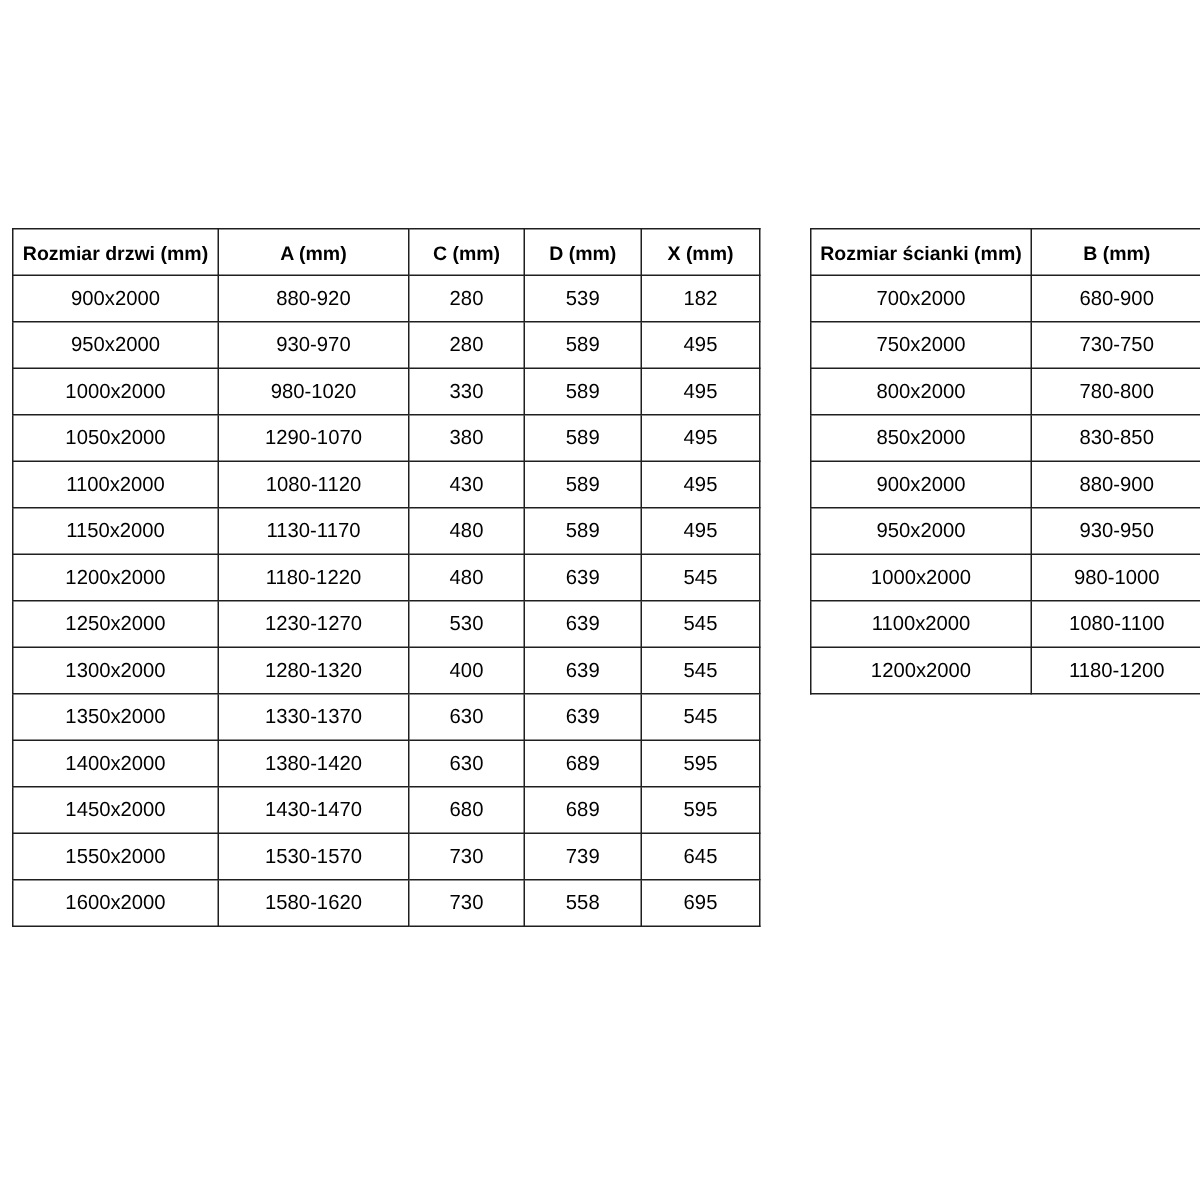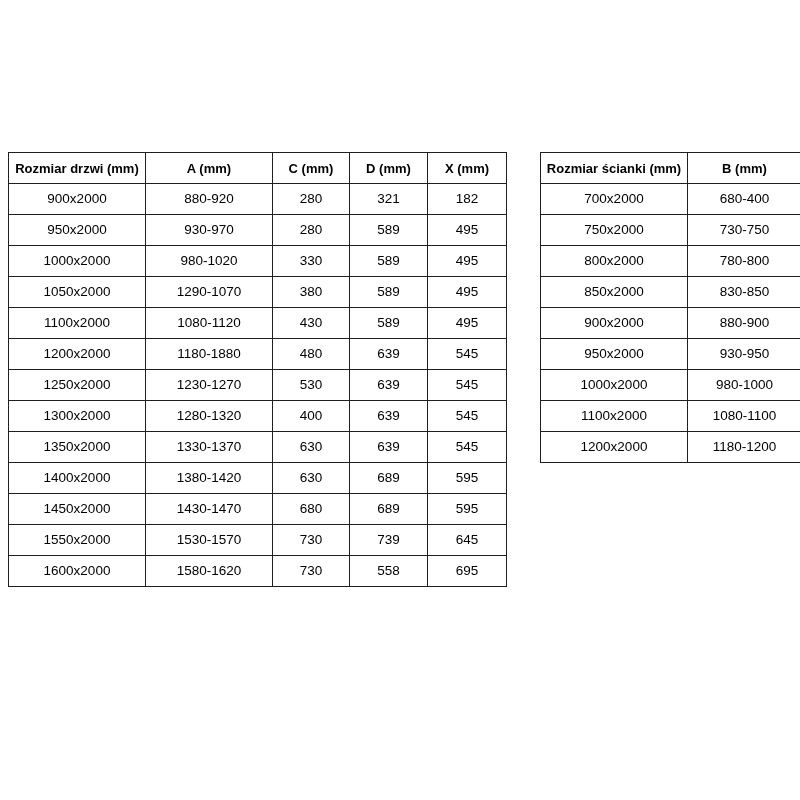--- a/index.html
+++ b/index.html
@@ -73,21 +73,21 @@
           <th>C (mm)</th>
           <th>D (mm)</th>
           <th>X (mm)</th>
         </tr>
       </thead>
       <tbody>
         <tr>
           <td>900x2000</td>
           <td>880-920</td>
           <td>280</td>
-          <td>321</td>
+          <td>539</td>
           <td>182</td>
         </tr>
         <tr>
           <td>950x2000</td>
           <td>930-970</td>
           <td>280</td>
           <td>589</td>
           <td>495</td>
         </tr>
         <tr>
@@ -105,22 +105,29 @@
           <td>495</td>
         </tr>
         <tr>
           <td>1100x2000</td>
           <td>1080-1120</td>
           <td>430</td>
           <td>589</td>
           <td>495</td>
         </tr>
         <tr>
+          <td>1150x2000</td>
+          <td>1130-1170</td>
+          <td>480</td>
+          <td>589</td>
+          <td>495</td>
+        </tr>
+        <tr>
           <td>1200x2000</td>
-          <td>1180-1880</td>
+          <td>1180-1220</td>
           <td>480</td>
           <td>639</td>
           <td>545</td>
         </tr>
         <tr>
           <td>1250x2000</td>
           <td>1230-1270</td>
           <td>530</td>
           <td>639</td>
           <td>545</td>
@@ -173,21 +180,21 @@
   <table class="spec-table wall-table">
       <thead>
         <tr>
           <th>Rozmiar ścianki (mm)</th>
           <th>B (mm)</th>
         </tr>
       </thead>
       <tbody>
         <tr>
           <td>700x2000</td>
-          <td>680-400</td>
+          <td>680-900</td>
         </tr>
         <tr>
           <td>750x2000</td>
           <td>730-750</td>
         </tr>
         <tr>
           <td>800x2000</td>
           <td>780-800</td>
         </tr>
         <tr>

